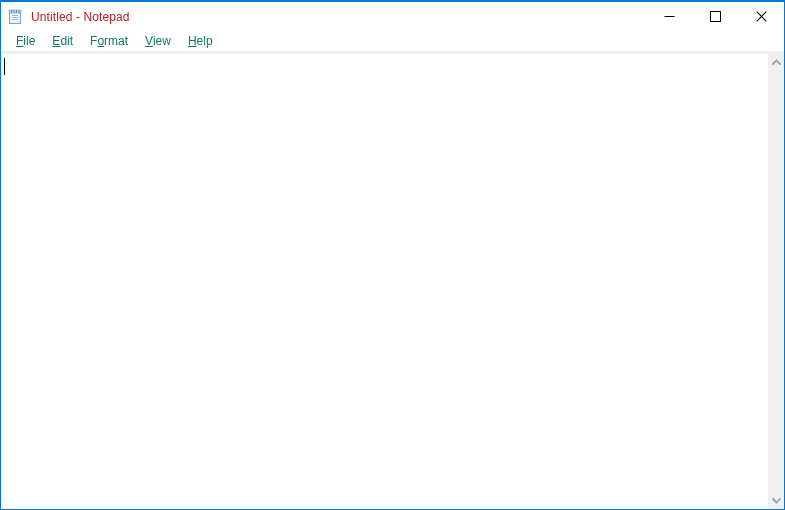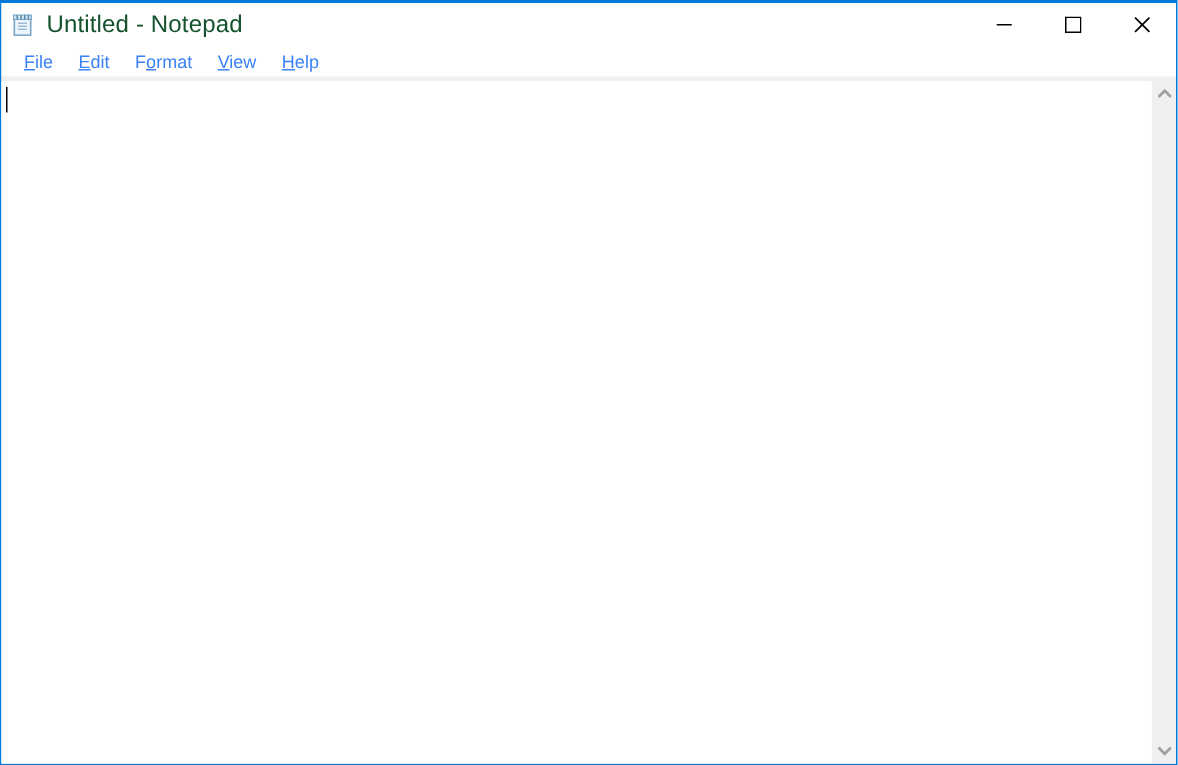--- a/index.html
+++ b/index.html
@@ -47,22 +47,22 @@
     height: 100%;
   }
   .app-icon {
     width: 16px;
     height: 16px;
     position: relative;
     flex: 0 0 auto;
     margin-right: 8px;
   }
   .title-text {
-    font-size: 16px;
-    color: #14532d;
+    font-size: 12px;
+    color: #b91c1c;
     line-height: 1;
     white-space: nowrap;
     letter-spacing: 0.1px;
   }
 
   .caption-buttons {
     position: absolute;
     right: 0;
     top: 0;
     height: 29px;
@@ -87,21 +87,21 @@
     min-height: 20px;
     background: #ffffff;
     display: flex;
     align-items: center;
     padding-left: 7px;
     flex: 0 0 auto;
     box-sizing: border-box;
   }
   .menu-item {
     font-size: 12px;
-    color: #3b82f6;
+    color: #0f766e;
     padding: 2px 9px 2px 8px;
     line-height: 14px;
     white-space: nowrap;
     cursor: default;
   }
   .menu-item .acc {
     text-decoration: underline;
     text-underline-offset: 1px;
   }
 

